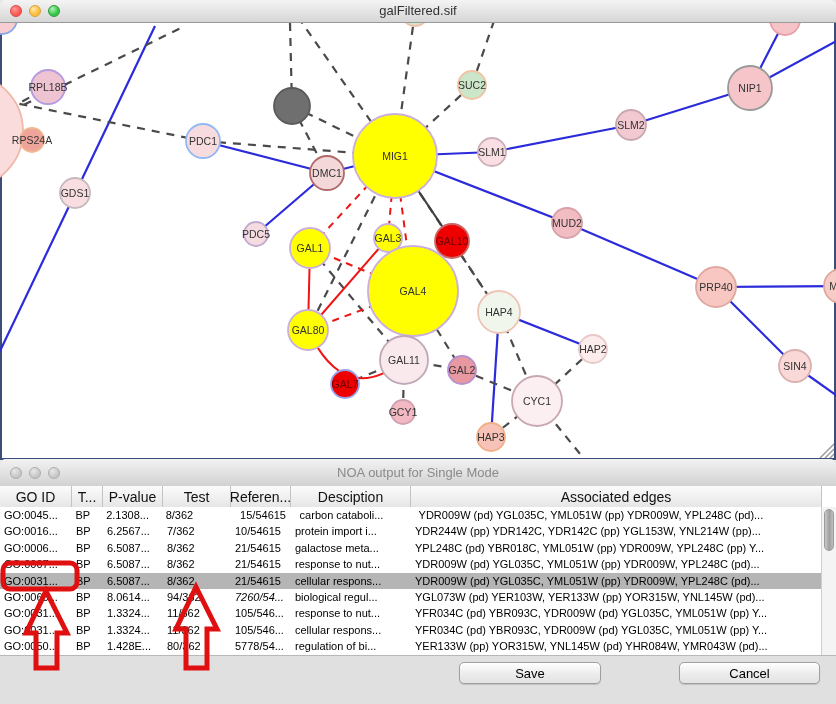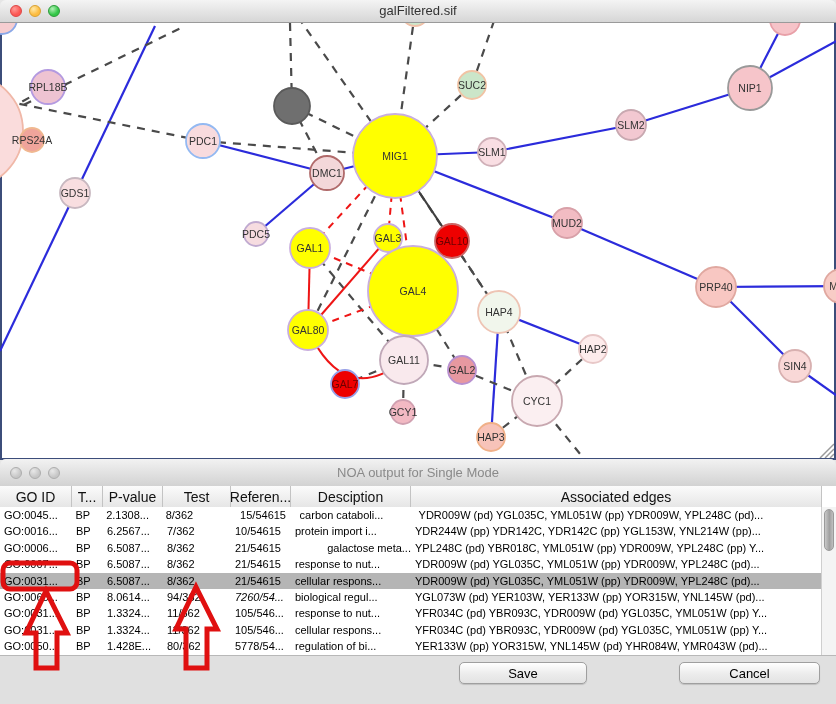--- a/index.html
+++ b/index.html
@@ -33,21 +33,21 @@
   .tr.selected{background:#b5b5b5;}
   .td{box-sizing:border-box;padding-left:4px;font-size:11px;color:#000;line-height:16.4px;
       overflow:hidden;white-space:nowrap;}
   .vscroll{position:absolute;right:0;top:21px;width:14px;height:148px;background:#f4f4f4;border-left:1px solid #cfcfcf;}
   .vthumb{position:absolute;left:1.5px;top:2px;width:10px;height:42px;border-radius:6px;
           background:linear-gradient(90deg,#c9c9c9,#9f9f9f 55%,#c0c0c0);border:1px solid #9a9a9a;box-sizing:border-box;}
   .footer{position:absolute;left:0;top:196px;width:836px;height:49px;background:#e0e0e0;border-top:1px solid #b8b8b8;}
   .btn{position:absolute;top:6px;height:22px;border-radius:5px;border:1px solid #9f9f9f;
        background:linear-gradient(#ffffff,#ececec 55%,#e3e3e3);font-size:13px;color:#000;
        font-family:"Liberation Sans",sans-serif;box-shadow:0 1px 1px rgba(0,0,0,.15);}
-  .btn.save{left:459px;width:128px;}
+  .btn.save{left:459px;width:142px;}
   .btn.cancel{left:679px;width:141px;}
   
   #annot{position:absolute;left:0;top:0;z-index:50;pointer-events:none;}
 </style>
 </head>
 <body>
 
 <div id="stage">
 
   <div class="top-window">
@@ -221,21 +221,21 @@
             <div class="td" style="width: 60px;">10/54615</div>
             <div class="td" style="width: 120px;">protein import i...</div>
             <div class="td" style="width: 411px;">YDR244W (pp) YDR142C, YDR142C (pp) YGL153W, YNL214W (pp)...</div>
           </div>
           <div class="tr">
             <div class="td" style="width: 72px;">GO:0006...</div>
             <div class="td" style="width: 31px;">BP</div>
             <div class="td" style="width: 60px;">6.5087...</div>
             <div class="td" style="width: 68px;">8/362</div>
             <div class="td" style="width: 60px;">21/54615</div>
-            <div class="td" style="width: 120px; text-align: right;">galactose meta...</div>
+            <div class="td" style="width: 120px;">galactose meta...</div>
             <div class="td" style="width: 411px;">YPL248C (pd) YBR018C, YML051W (pp) YDR009W, YPL248C (pp) Y...</div>
           </div>
           <div class="tr">
             <div class="td" style="width: 72px;">GO:0007...</div>
             <div class="td" style="width: 31px;">BP</div>
             <div class="td" style="width: 60px;">6.5087...</div>
             <div class="td" style="width: 68px;">8/362</div>
             <div class="td" style="width: 60px;">21/54615</div>
             <div class="td" style="width: 120px;">response to nut...</div>
             <div class="td" style="width: 411px;">YDR009W (pd) YGL035C, YML051W (pp) YDR009W, YPL248C (pd)...</div>

